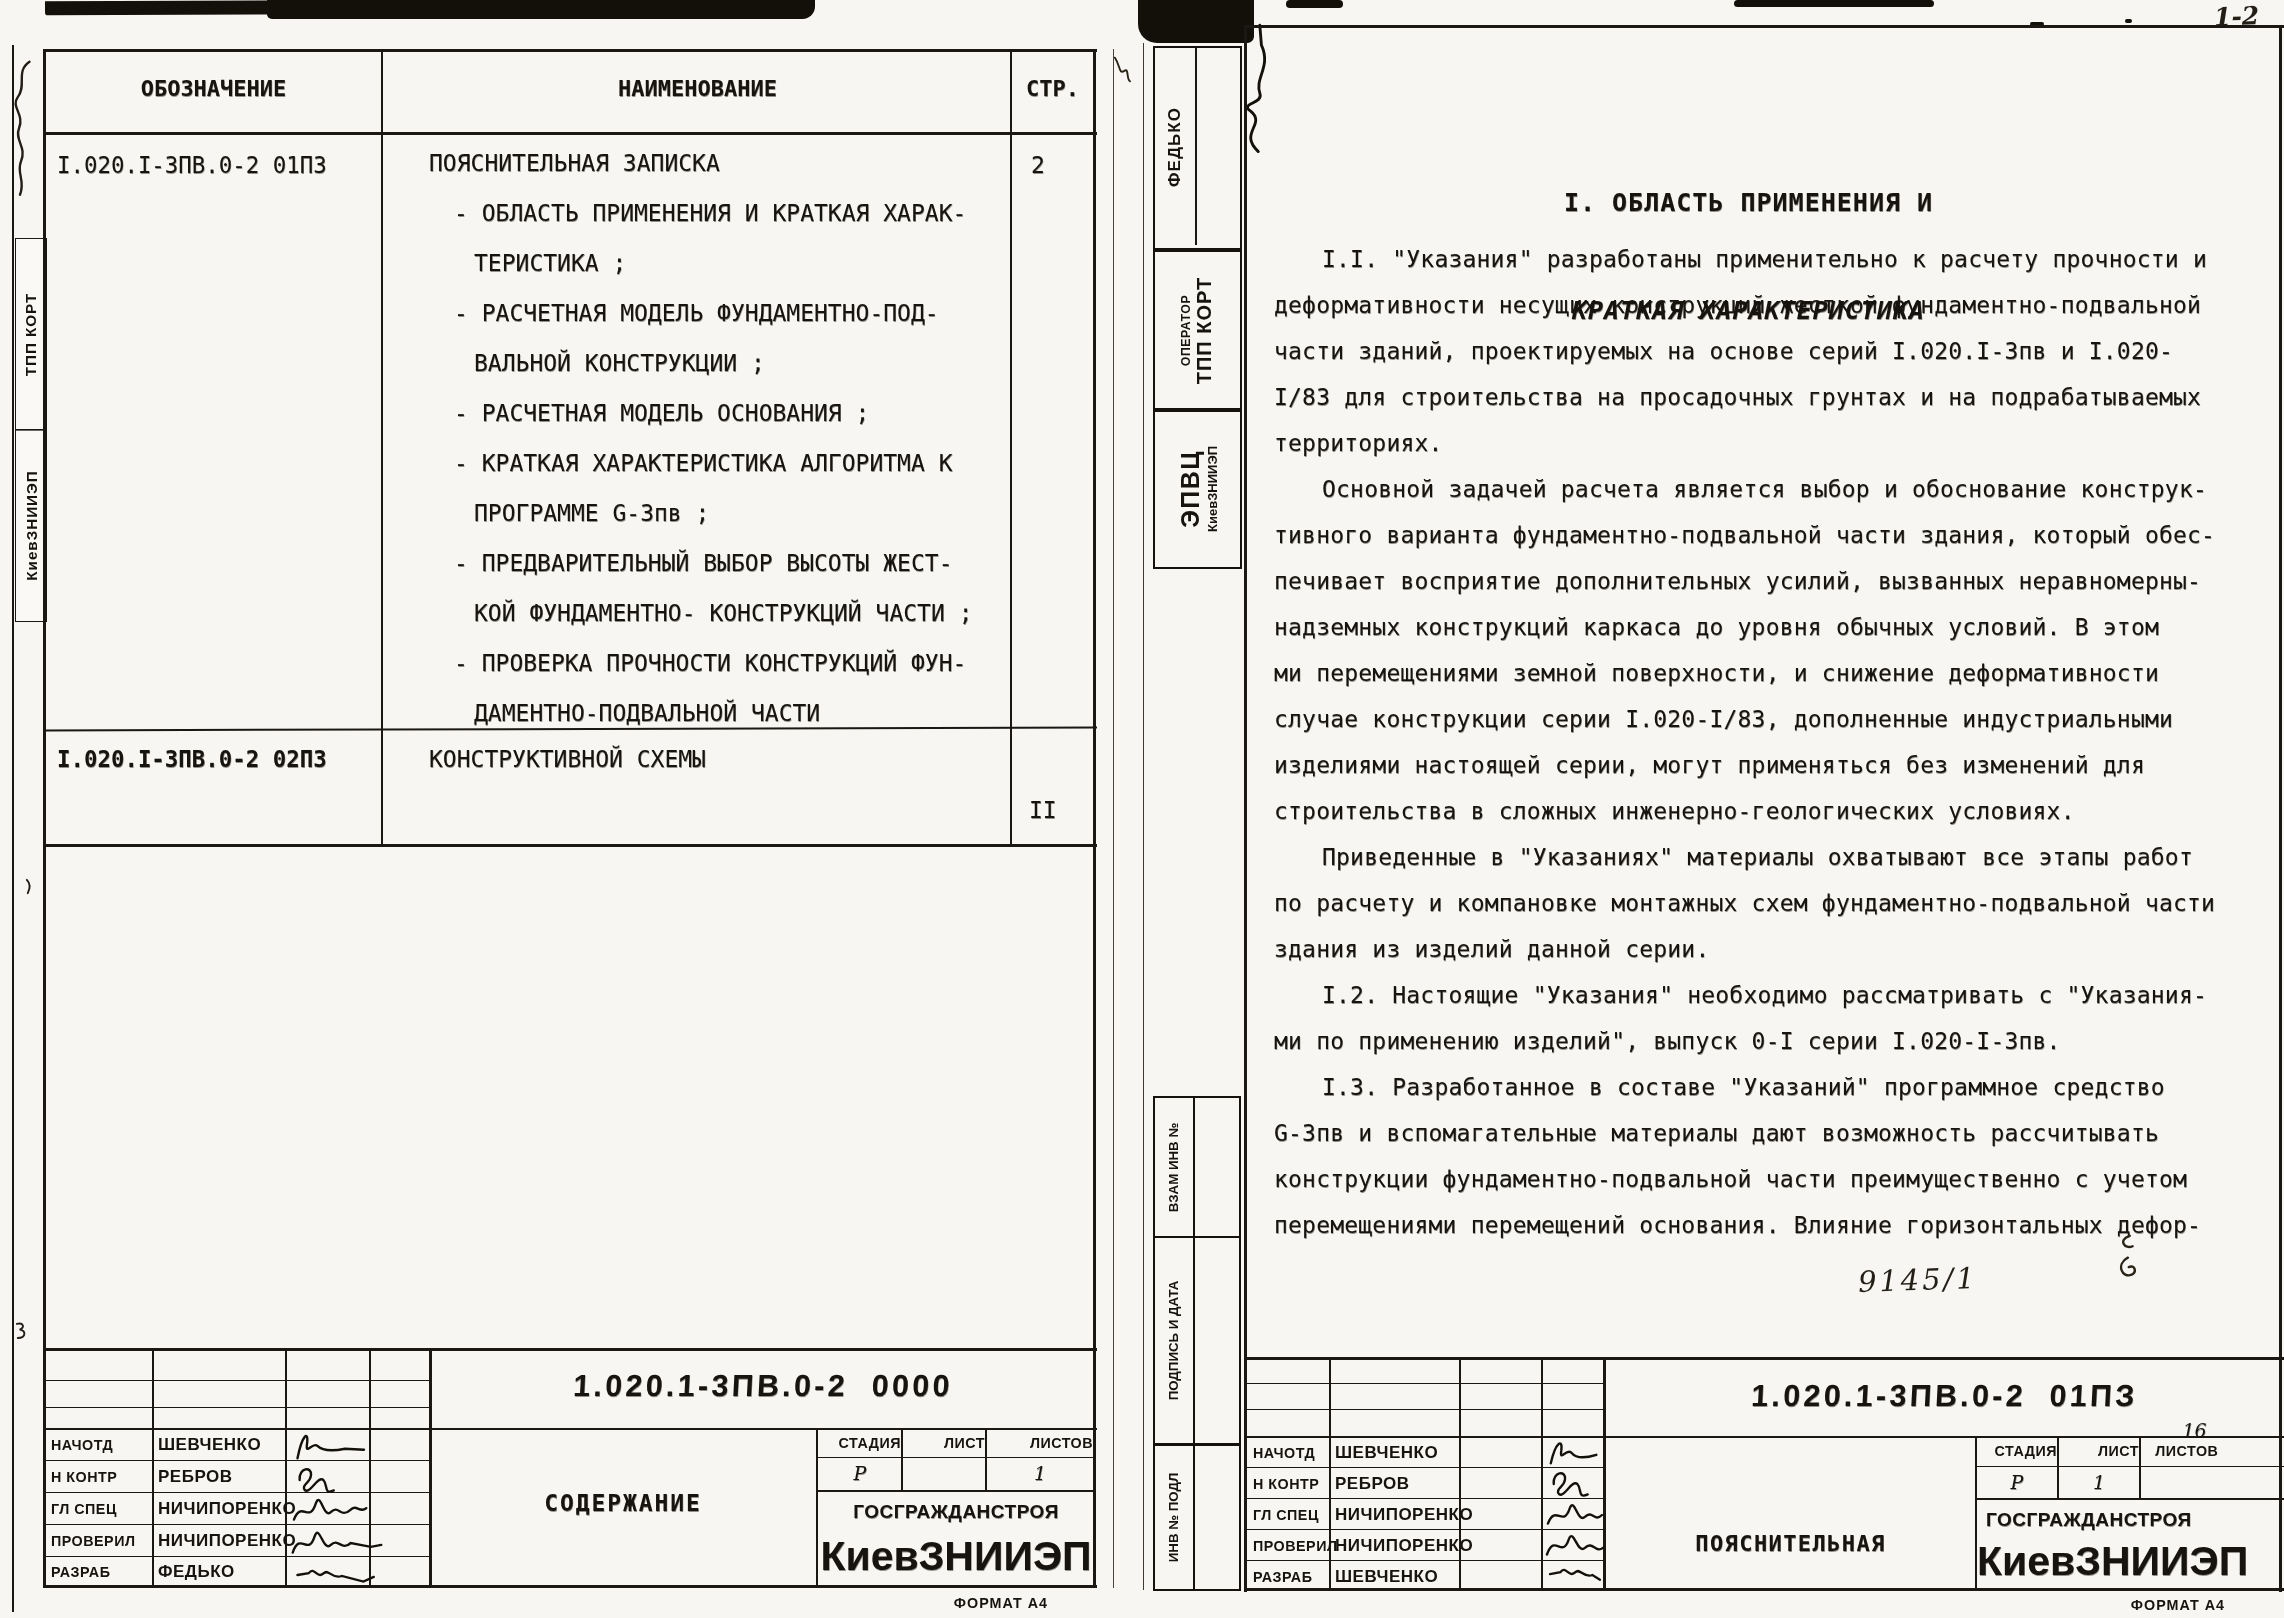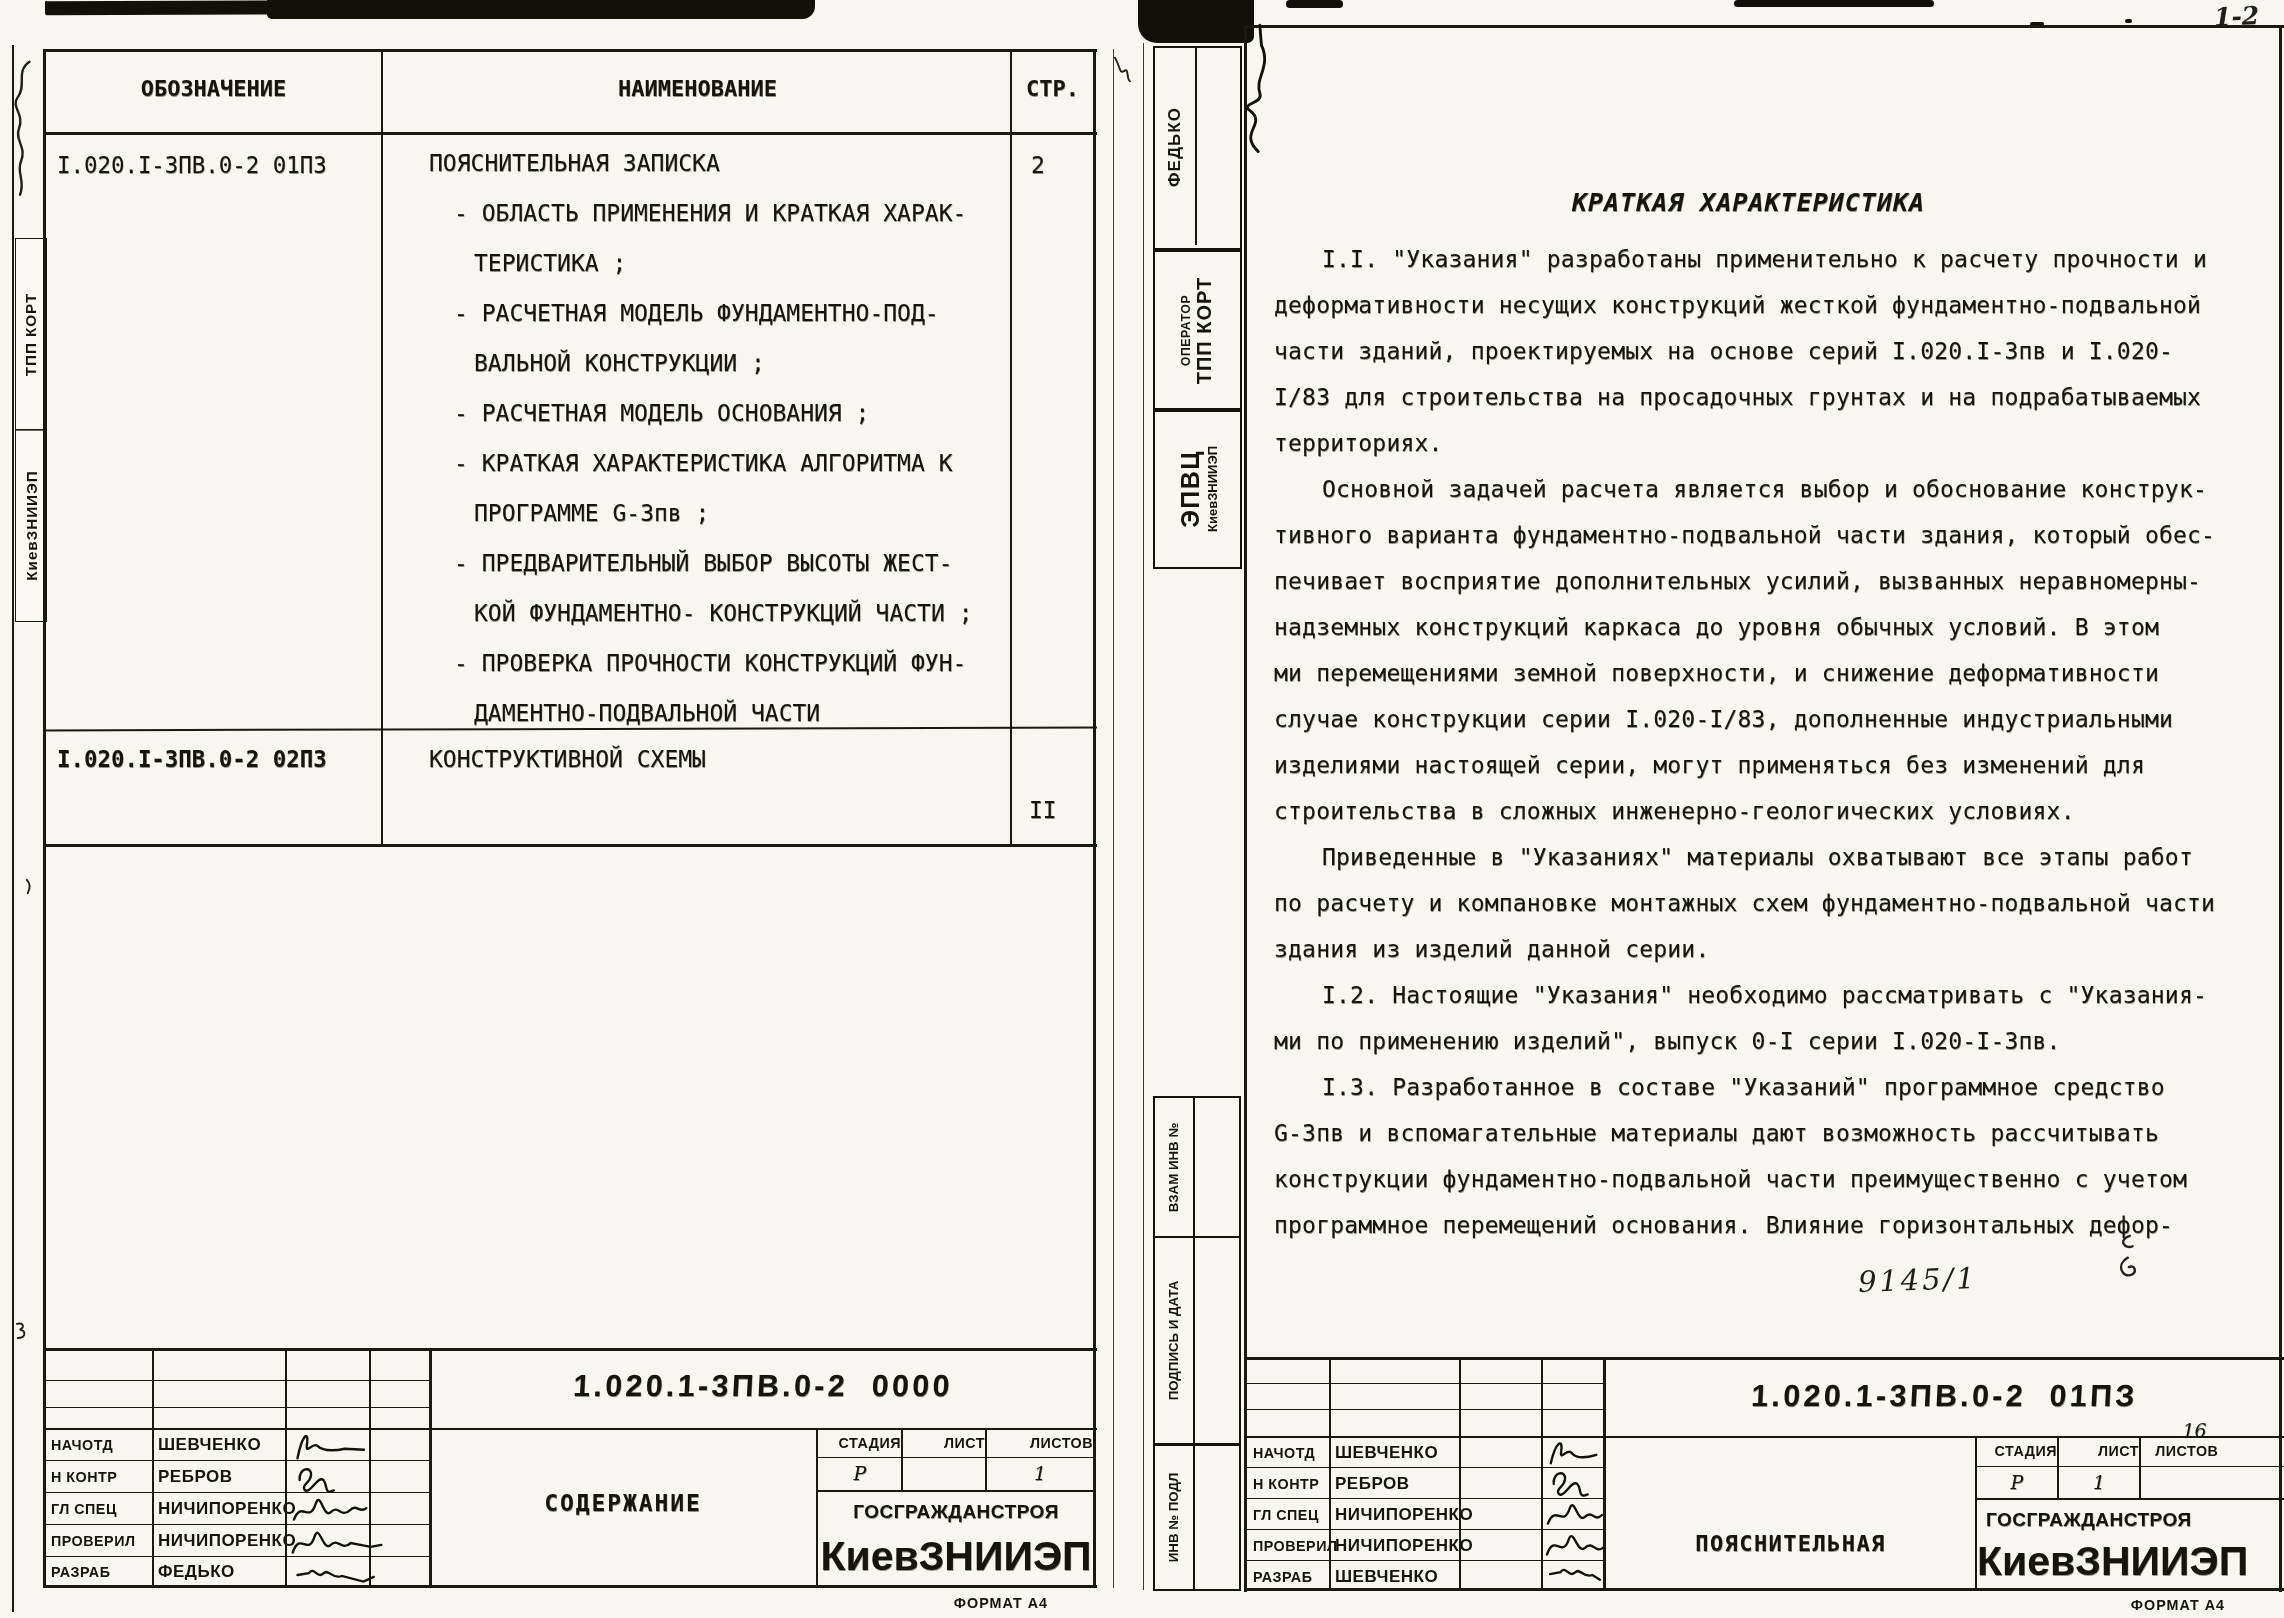--- a/index.html
+++ b/index.html
@@ -232,20 +232,21 @@
 <div>
 
   <div class="hl" style="left:1244px;top:25px;width:1040px;height:3.3px;"></div>
   <div class="vl" style="left:1244px;top:25px;width:3.3px;height:1567px;"></div>
   <div class="hl" style="left:1244px;top:1588px;width:1040px;height:2.9px;"></div>
   <div class="vl" style="left:2279px;top:25px;width:3.3px;height:1567px;"></div>
 
   <div class="t hand" style="left:2214px;top:1.9px;font-size:25px;font-weight:bold;transform:rotate(-2deg);">1-2</div>
 
   <div class="t mono tw" style="left:1222px;top:120px;width:1053px;text-align:center;font:bold 25px 'DejaVu Sans Mono',monospace;letter-spacing:1px;">
+    <div style="line-height:50px;">I. ОБЛАСТЬ ПРИМЕНЕНИЯ И</div>
     <div style="line-height:50px;font-style:italic;">КРАТКАЯ ХАРАКТЕРИСТИКА</div>
   </div>
 
   <div class="blines tw" style="left:1274px;top:236px;width:993px;">
     <div class="ind">I.I. "Указания" разработаны применительно к расчету прочности и</div>
     <div>деформативности несущих конструкций жесткой фундаментно-подвальной</div>
     <div>части зданий, проектируемых на основе серий I.020.I-3пв и I.020-</div>
     <div>I/83 для строительства на просадочных грунтах и на подрабатываемых</div>
     <div>территориях.</div>
     <div class="ind">Основной задачей расчета является выбор и обоснование конструк-</div>
@@ -257,21 +258,21 @@
     <div>изделиями настоящей серии, могут применяться без изменений для</div>
     <div>строительства в сложных инженерно-геологических условиях.</div>
     <div class="ind">Приведенные в "Указаниях" материалы охватывают все этапы работ</div>
     <div>по расчету и компановке монтажных схем фундаментно-подвальной части</div>
     <div>здания из изделий данной серии.</div>
     <div class="ind">I.2. Настоящие "Указания" необходимо рассматривать с "Указания-</div>
     <div>ми по применению изделий", выпуск 0-I серии I.020-I-3пв.</div>
     <div class="ind">I.3. Разработанное в составе "Указаний" программное средство</div>
     <div>G-3пв и вспомагательные материалы дают возможность рассчитывать</div>
     <div>конструкции фундаментно-подвальной части преимущественно с учетом</div>
-    <div>программное перемещений основания. Влияние горизонтальных дефор-</div>
+    <div>перемещениями перемещений основания. Влияние горизонтальных дефор-</div>
   </div>
 
   <div class="t hand" style="left:1858px;top:1263px;font-size:29px;transform:rotate(-2deg);letter-spacing:2.9px;">9145/1</div>
   <svg style="position:absolute;left:2106px;top:1229px" width="38" height="62" viewBox="0 0 80 130">
       <path d="M50,14 C24,22 40,44 56,36 M46,60 C20,74 34,104 54,96 C66,90 60,74 48,80" fill="none" stroke="#2a2318" stroke-width="5" stroke-linecap="round"></path>
     </svg>
 
   <div class="hl" style="left:1244px;top:1357px;width:1040px;height:2.9px;"></div>
   <div class="vl" style="left:1329px;top:1357px;width:1.9px;height:233px;"></div>
   <div class="vl" style="left:1459px;top:1357px;width:1.9px;height:233px;"></div>

